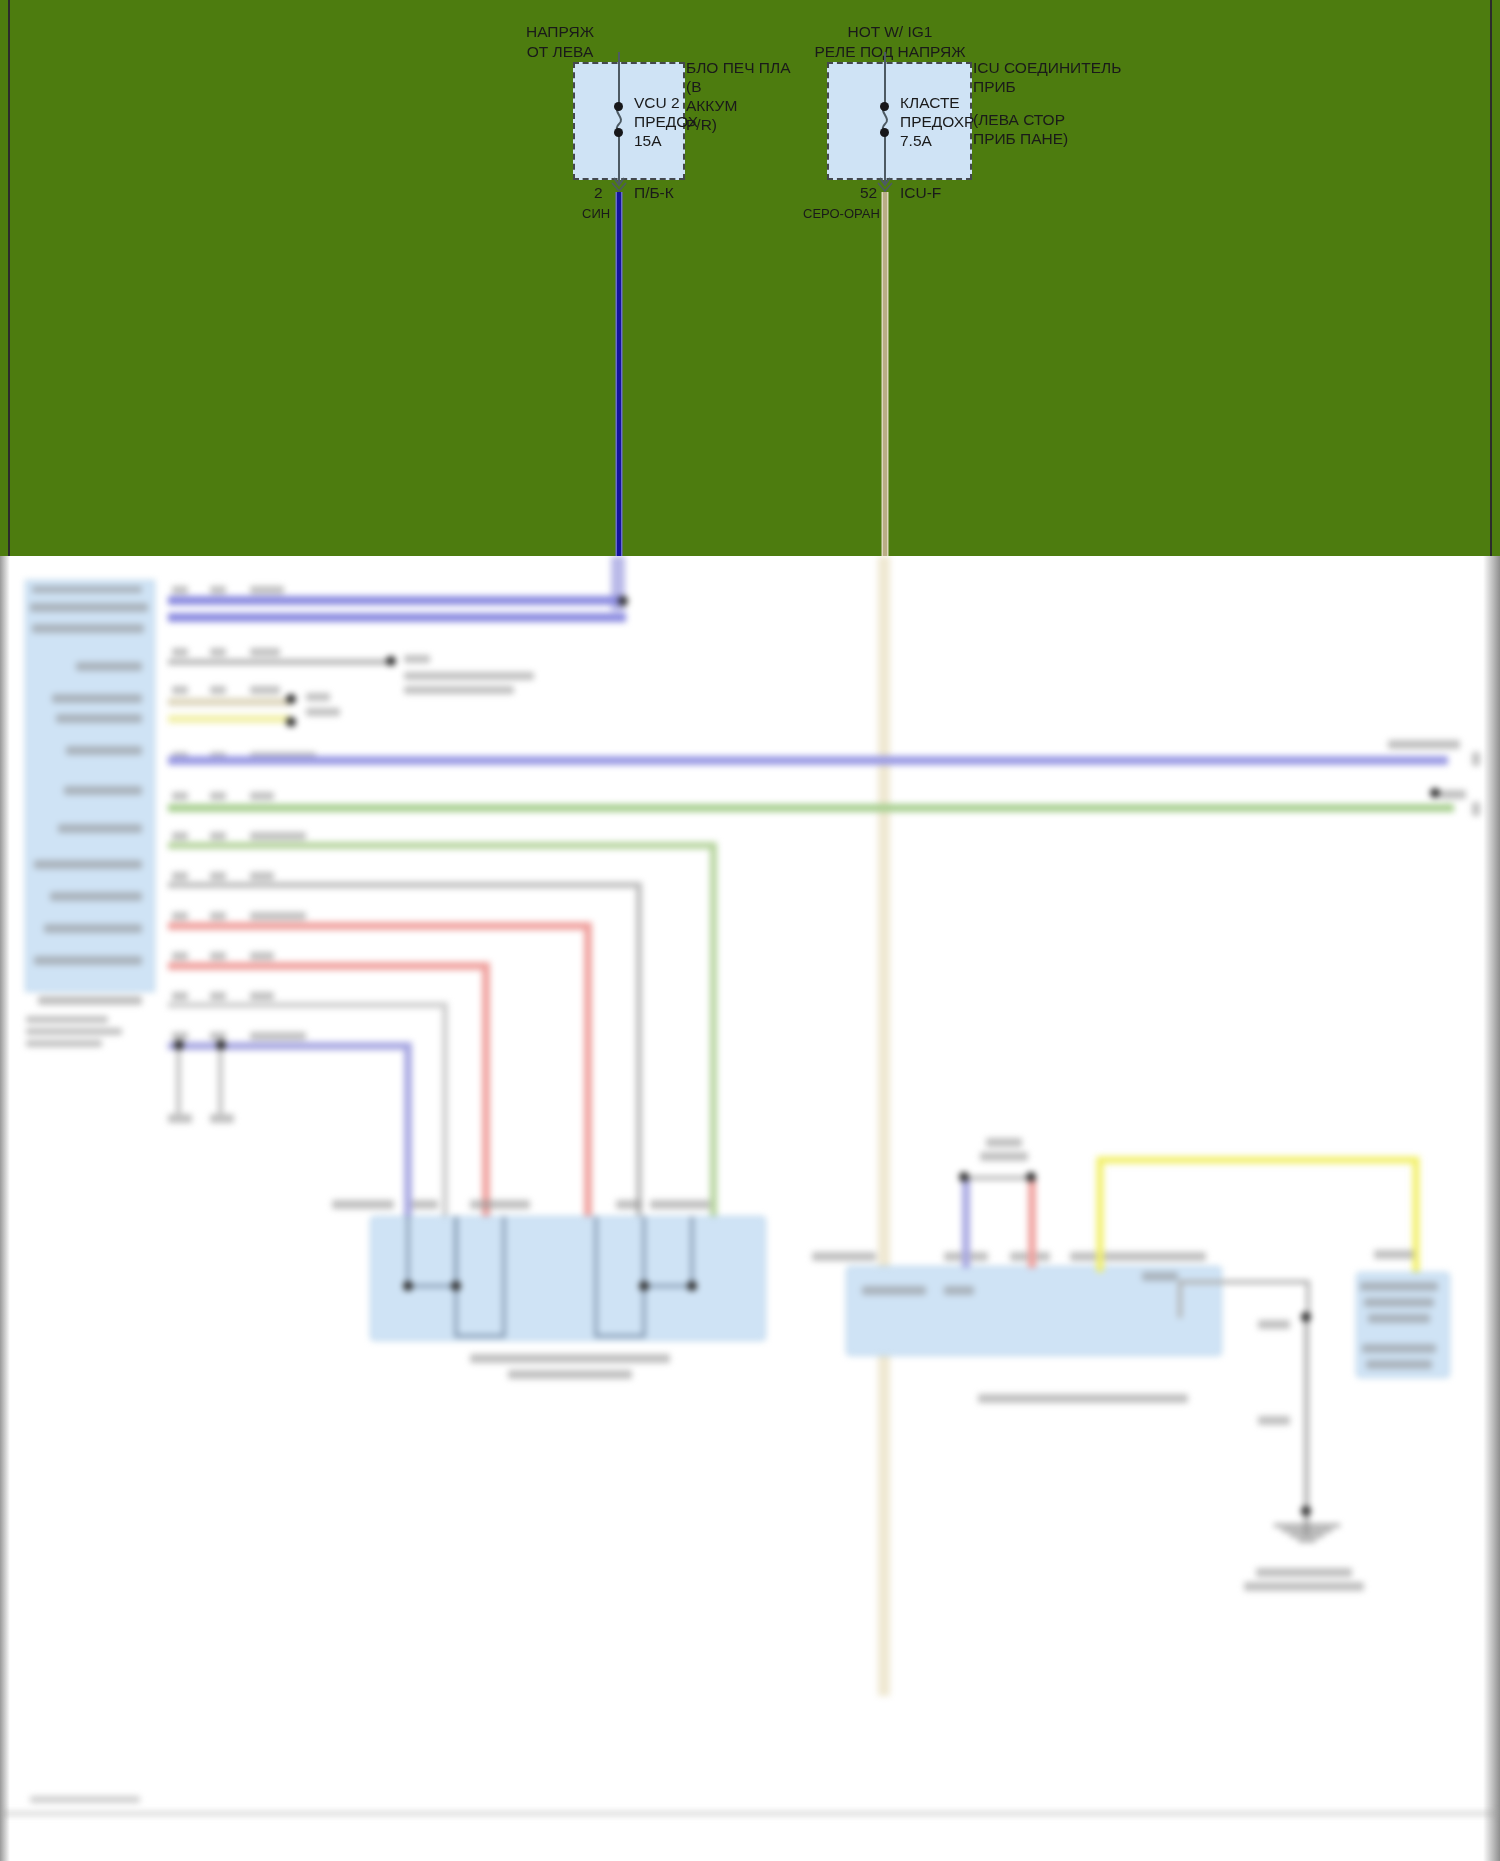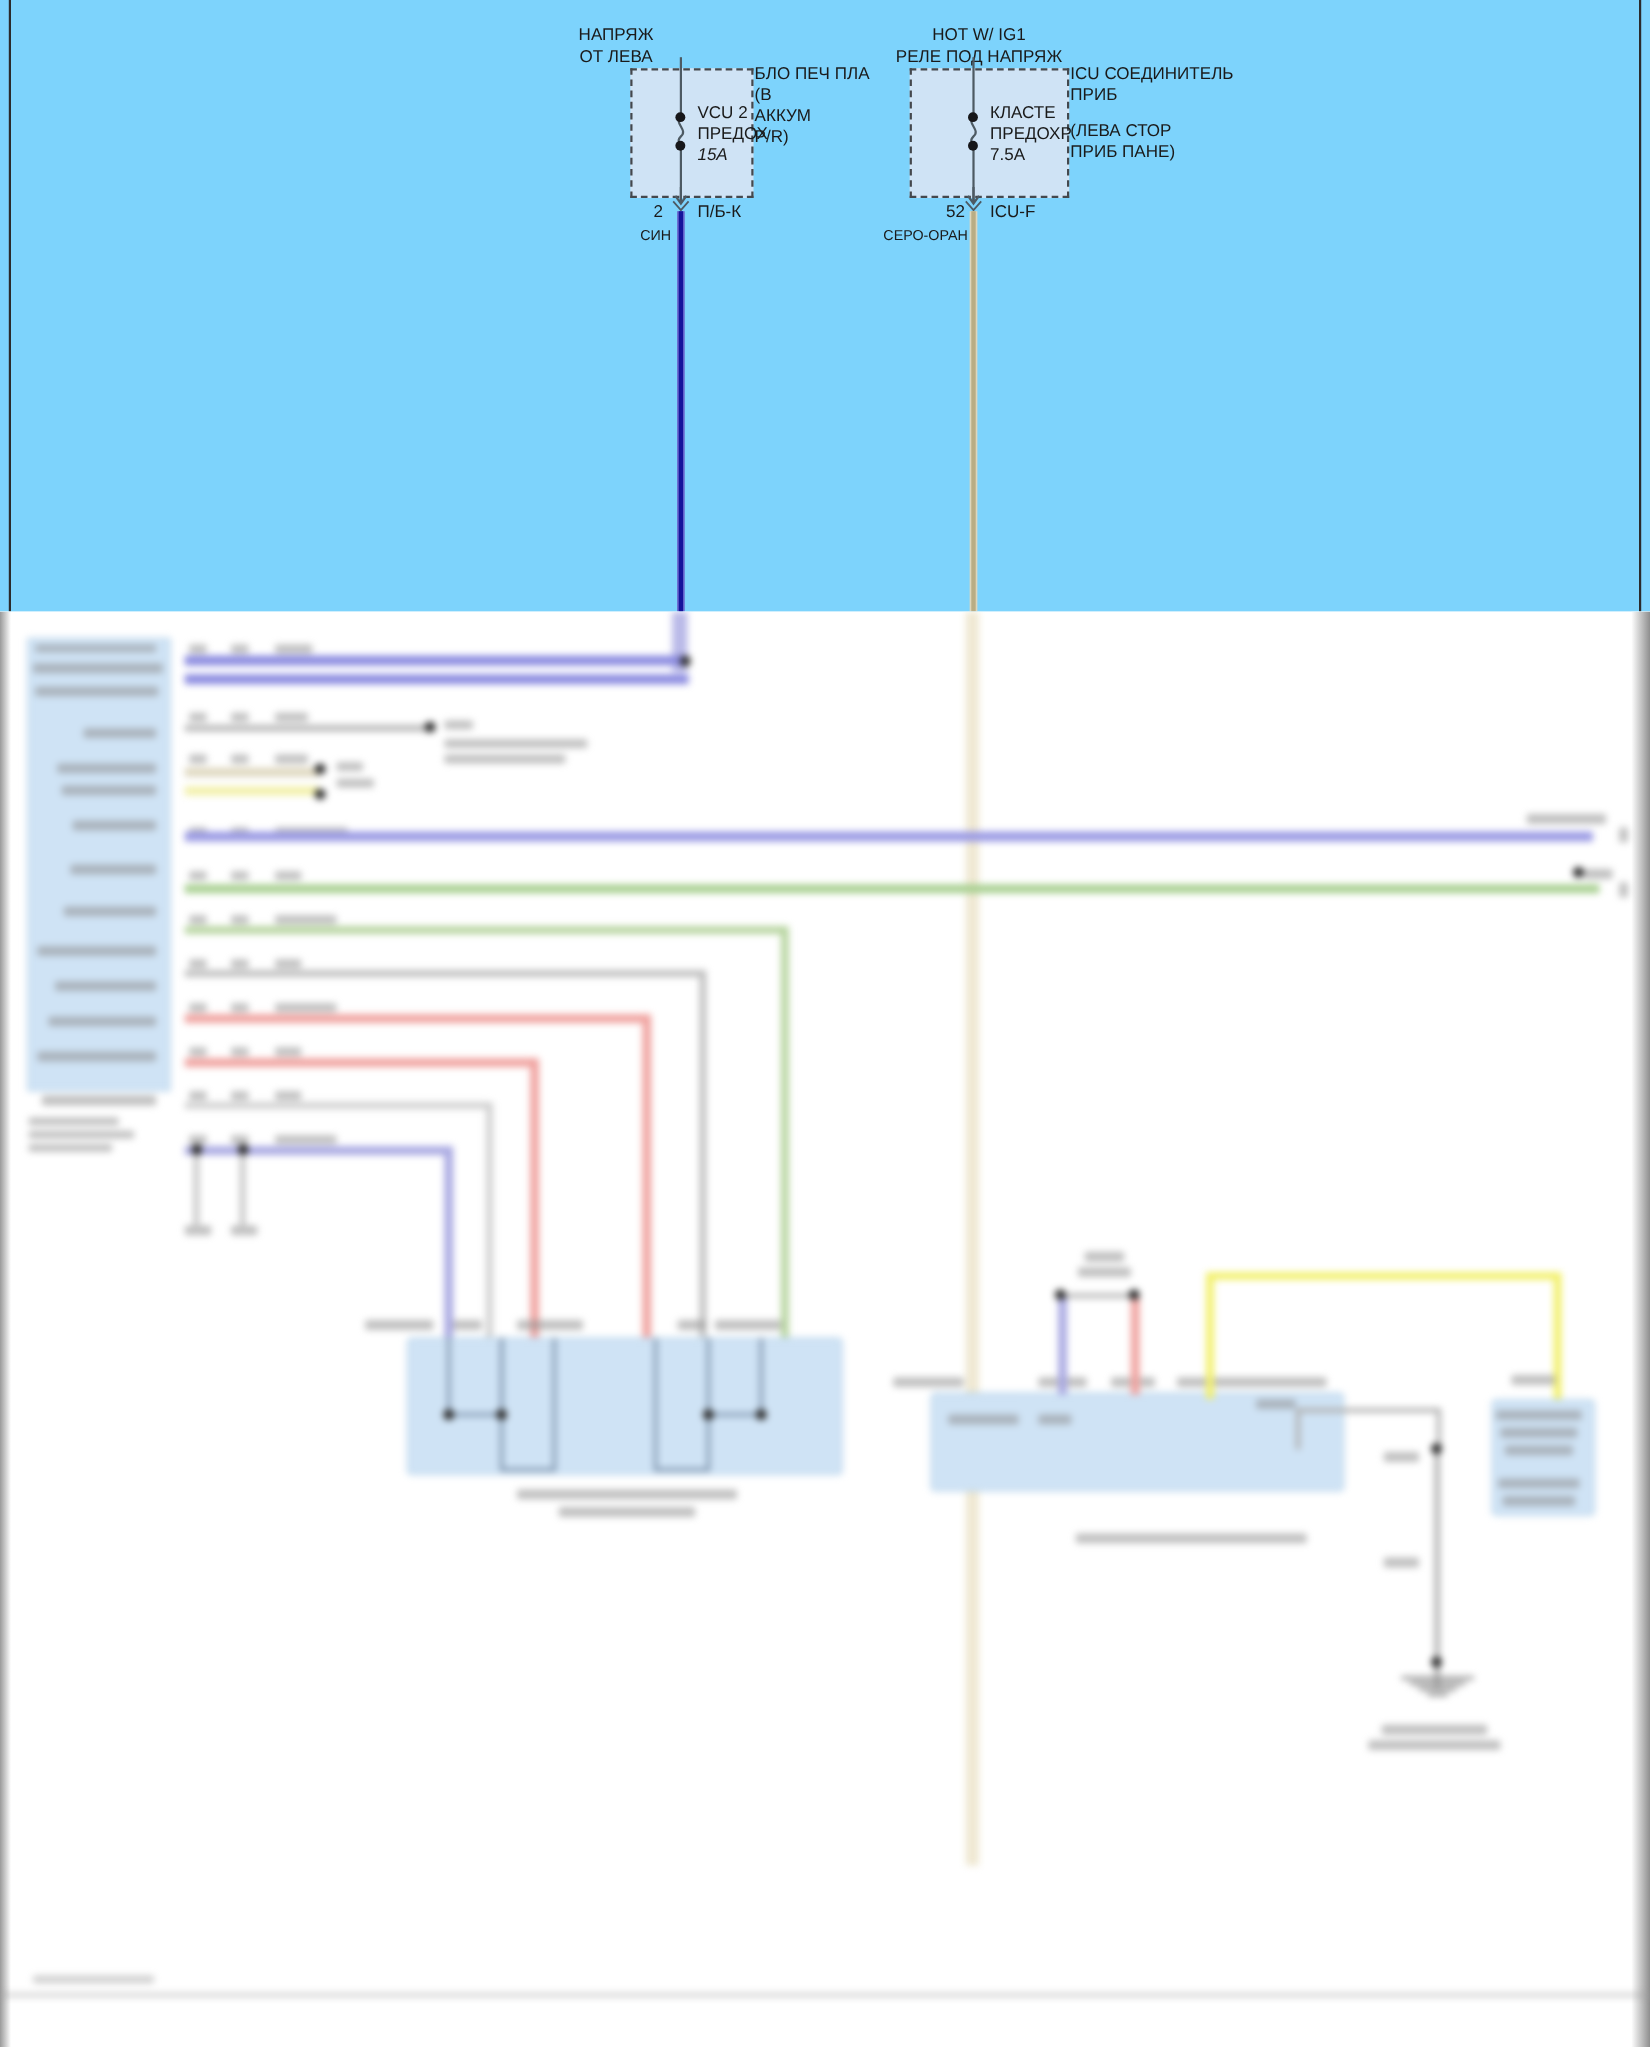--- a/index.html
+++ b/index.html
@@ -1,21 +1,21 @@
 <!DOCTYPE html>
 <html><head>
 <meta charset="utf-8">
 <style>
   html,body{margin:0;padding:0;background:#ffffff;}
   body{width:1500px;height:1861px;position:relative;overflow:hidden;
        font-family:"Liberation Sans",sans-serif;color:#1a1a1a;}
 
   
   #sharp-page{position:absolute;left:0;top:0;width:1500px;height:556px;
-              background:#7dd3fc;overflow:hidden;}
+              background:#4d7c0f;overflow:hidden;}
   #sharp-page .page-edge-left{position:absolute;left:8px;top:0;width:2px;height:556px;background:#2b2b2b;}
   #sharp-page .page-edge-right{position:absolute;left:1490px;top:0;width:2px;height:556px;background:#2b2b2b;}
 
   .fuse-box{position:absolute;background:#cfe3f5;border:2px dashed #44484d;box-sizing:border-box;}
   .hdr{position:absolute;text-align:center;font-size:15.5px;line-height:19px;white-space:pre;}
   .side-label{position:absolute;font-size:15.5px;line-height:19px;white-space:pre;}
   .fuse-name{position:absolute;font-size:15.5px;line-height:19px;white-space:pre;}
   .pin-label{position:absolute;font-size:15.5px;line-height:18px;white-space:pre;}
   .wire-color-label{position:absolute;font-size:13px;line-height:18px;white-space:pre;}
 
@@ -68,21 +68,21 @@
     <div class="vline" style="left:618px;top:130px;height:52px;"></div>
 
     <svg style="position:absolute;left:610px;top:104px;" width="20" height="30">
       <path d="M9 2 C 2 8, 16 14, 9 20 C 4 25, 9 27, 9 28" stroke="#4d5a63" stroke-width="2" fill="none"></path>
     </svg>
     <div class="fdot" style="left:614px;top:102px;"></div>
     <div class="fdot" style="left:614px;top:128px;"></div>
 
     <div class="fuse-name" style="left:634px;top:93px;">VCU 2</div>
     <div class="fuse-name" style="left:634px;top:112px;">ПРЕДОХ</div>
-    <div class="fuse-name" style="left:634px;top:131px;font-style:italic;">15A</div>
+    <div class="fuse-name" style="left:634px;top:131px;">15A</div>
 
     <svg style="position:absolute;left:610px;top:170px;" width="20" height="24">
       <path d="M9 0 L9 13 M4 8 L9 15 L14 8" stroke="#4d5a63" stroke-width="2" fill="none"></path>
       <path d="M2 13 L9 21 L16 13" stroke="#4d5a63" stroke-width="1.6" fill="none"></path>
     </svg>
 
     <div class="pin-label" style="left:594px;top:184px;">2</div>
     <div class="pin-label" style="left:634px;top:184px;">П/Б-К</div>
 
     <div class="wire-color-label" style="left:582px;top:205px;">СИН</div>

